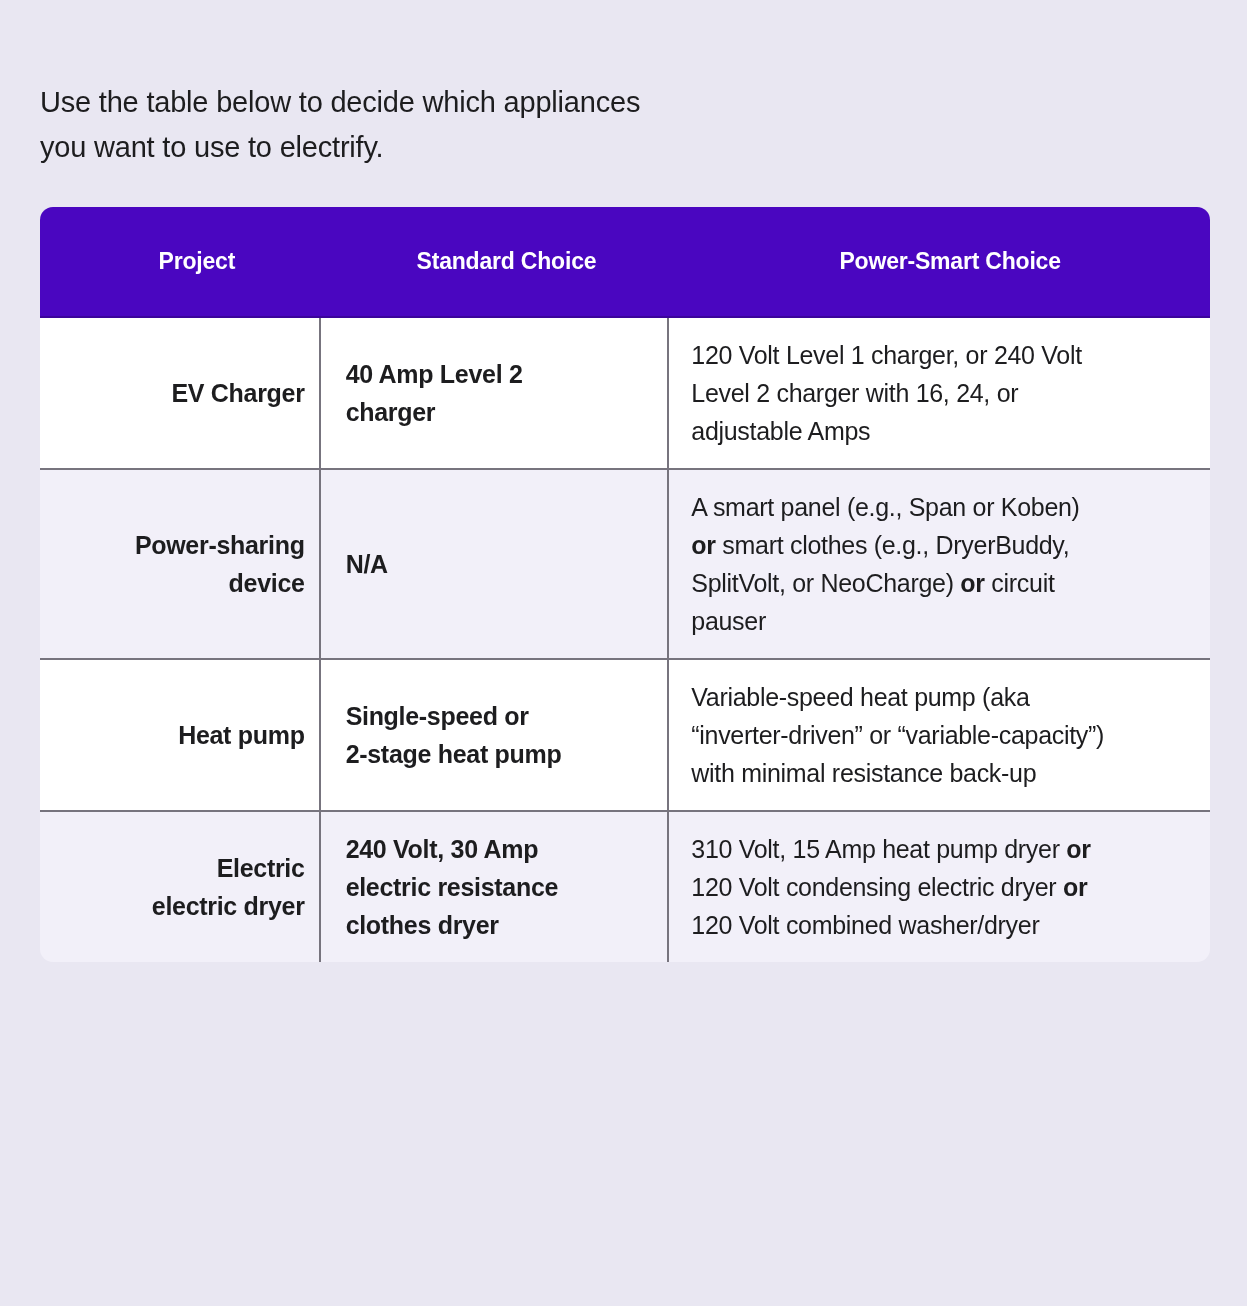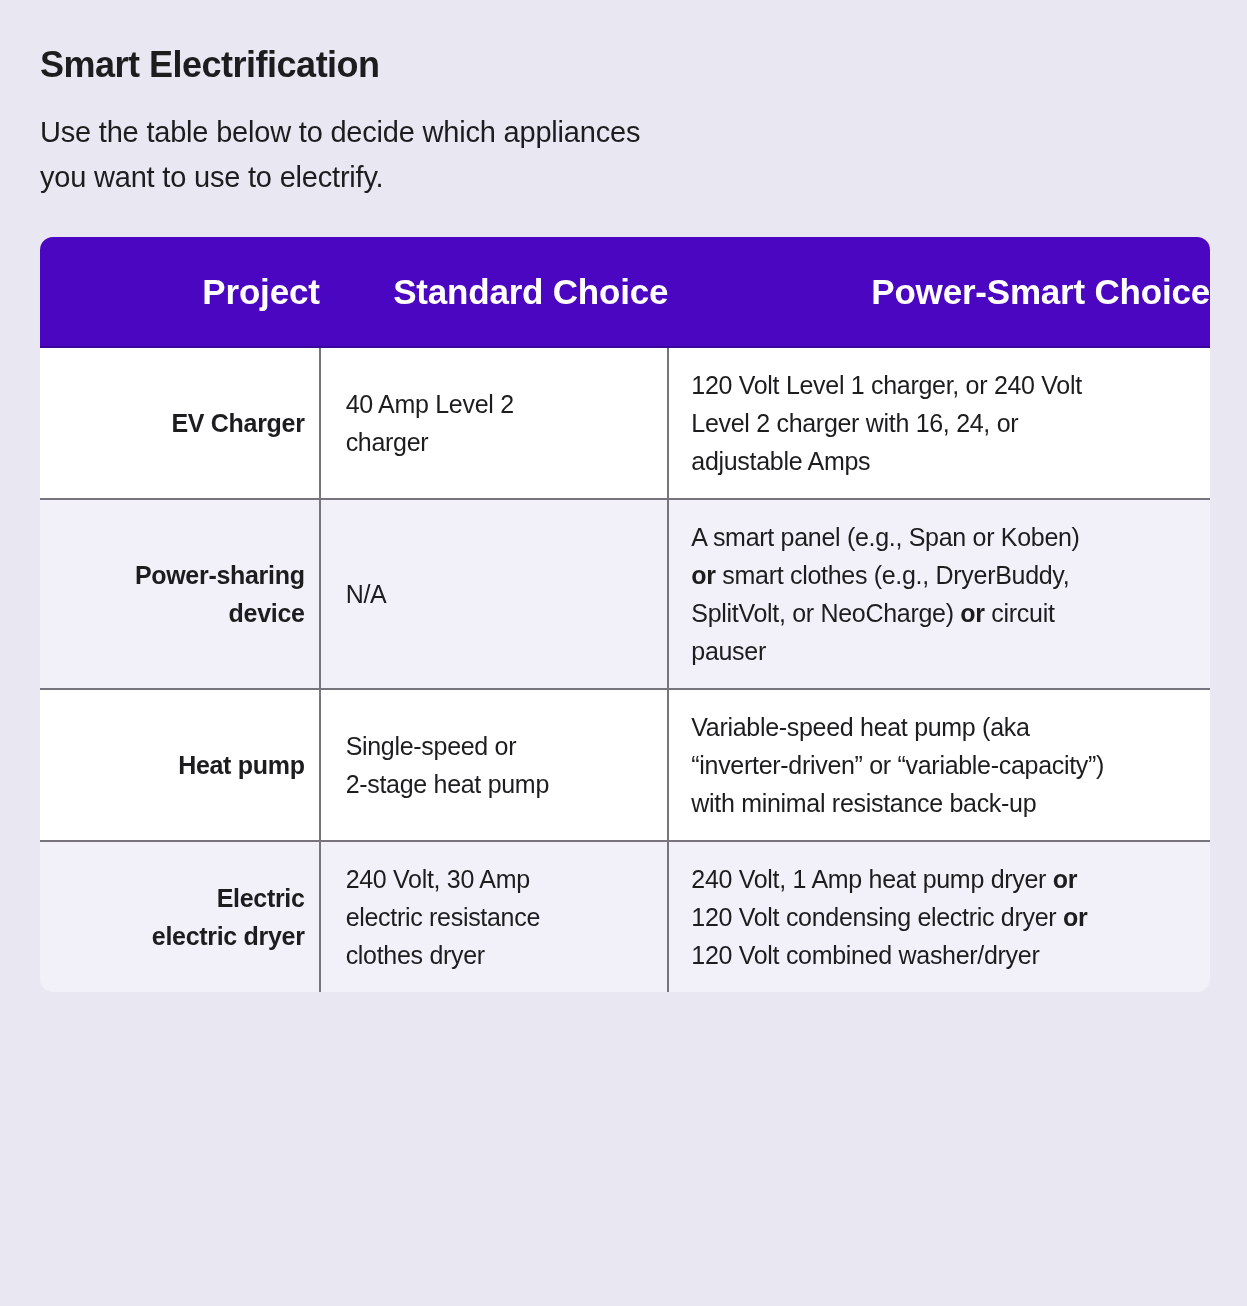--- a/index.html
+++ b/index.html
@@ -19,21 +19,21 @@
     color:var(--text);
   }
   .page{padding:44px 37px 0 40px;}
   .page-title{
     font-size:36px;
     font-weight:800;
     letter-spacing:-0.5px;
     color:var(--text);
   }
   .page-subtitle{
-    margin-top:24px;
+    margin-top:36px;
     font-size:29px;
     line-height:45px;
     max-width:640px;
     letter-spacing:-0.2px;
     color:var(--text);
   }
   .table-wrap{
     margin-top:37px;
     border-radius:13px;
     overflow:hidden;
@@ -43,55 +43,54 @@
     border-collapse:collapse;
     table-layout:fixed;
   }
   col.c1{width:23.9%;}
   col.c2{width:29.8%;}
   col.c3{width:46.3%;}
   thead th{
     background:var(--header-bg);
     color:var(--header-text);
     height:110px;
-    text-align:right;
+    text-align:center;
     vertical-align:middle;
-    font-size:35px;
+    font-size:23px;
     font-weight:700;
     letter-spacing:-0.2px;
     border-bottom:2px solid #3B049B;
   }
   thead th:nth-child(1){padding-left:34px;}
   thead th:nth-child(2){padding-left:25px;}
   thead th:nth-child(3){padding-left:22px;}
   tbody th, tbody td{
     vertical-align:middle;
     font-size:25px;
     line-height:38px;
     letter-spacing:-0.3px;
     white-space:pre-line;
     text-align:left;
     padding-top:18px;
     padding-bottom:18px;
   }
   tbody th{font-weight:700;padding-left:34px;padding-right:14px;text-align:right;}
-  tbody td:nth-child(2){padding-left:25px;padding-right:22px;font-weight:400;}
+  tbody td:nth-child(2){padding-left:25px;padding-right:22px;font-weight:700;}
   tbody td:nth-child(3){padding-left:22px;padding-right:14px;font-weight:400;}
   tbody tr:nth-child(odd) th, tbody tr:nth-child(odd) td{background:var(--row-white);}
   tbody tr:nth-child(even) th, tbody tr:nth-child(even) td{background:var(--row-lavender);}
   tbody tr + tr th, tbody tr + tr td{border-top:2px solid var(--grid);}
   tbody th + td, tbody td + td{border-left:2px solid var(--grid);}
   tbody strong{font-weight:700;}
 </style>
 </head>
 <body>
 
 <div class="page">
   <div>
-    <h1 class="page-title">Smart Electrification</h1>
     <p class="page-subtitle">Use the table below to decide which appliances you want to use to electrify.</p>
   </div>
 
   <div class="table-wrap">
     <table>
       <colgroup>
         <col class="c1">
           <col class="c2">
           <col class="c3">
       </colgroup>
@@ -127,20 +126,20 @@
             <td><span>Variable-speed heat pump (aka
 “inverter-driven” or “variable-capacity”)
 with minimal resistance back-up</span></td>
           </tr>
           <tr style="height: 146px;">
             <th scope="row"><span>Electric
 electric dryer</span></th>
             <td><span>240 Volt, 30 Amp
 electric resistance
 clothes dryer</span></td>
-            <td><span>240 Volt, 1 Amp heat pump dryer </span><strong>or</strong><span>
+            <td><span>310 Volt, 15 Amp heat pump dryer </span><strong>or</strong><span>
 120 Volt condensing electric dryer </span><strong>or</strong><span>
 120 Volt combined washer/dryer</span></td>
           </tr>
         </tbody>
     </table>
   </div>
 </div>
 
 </body></html>

